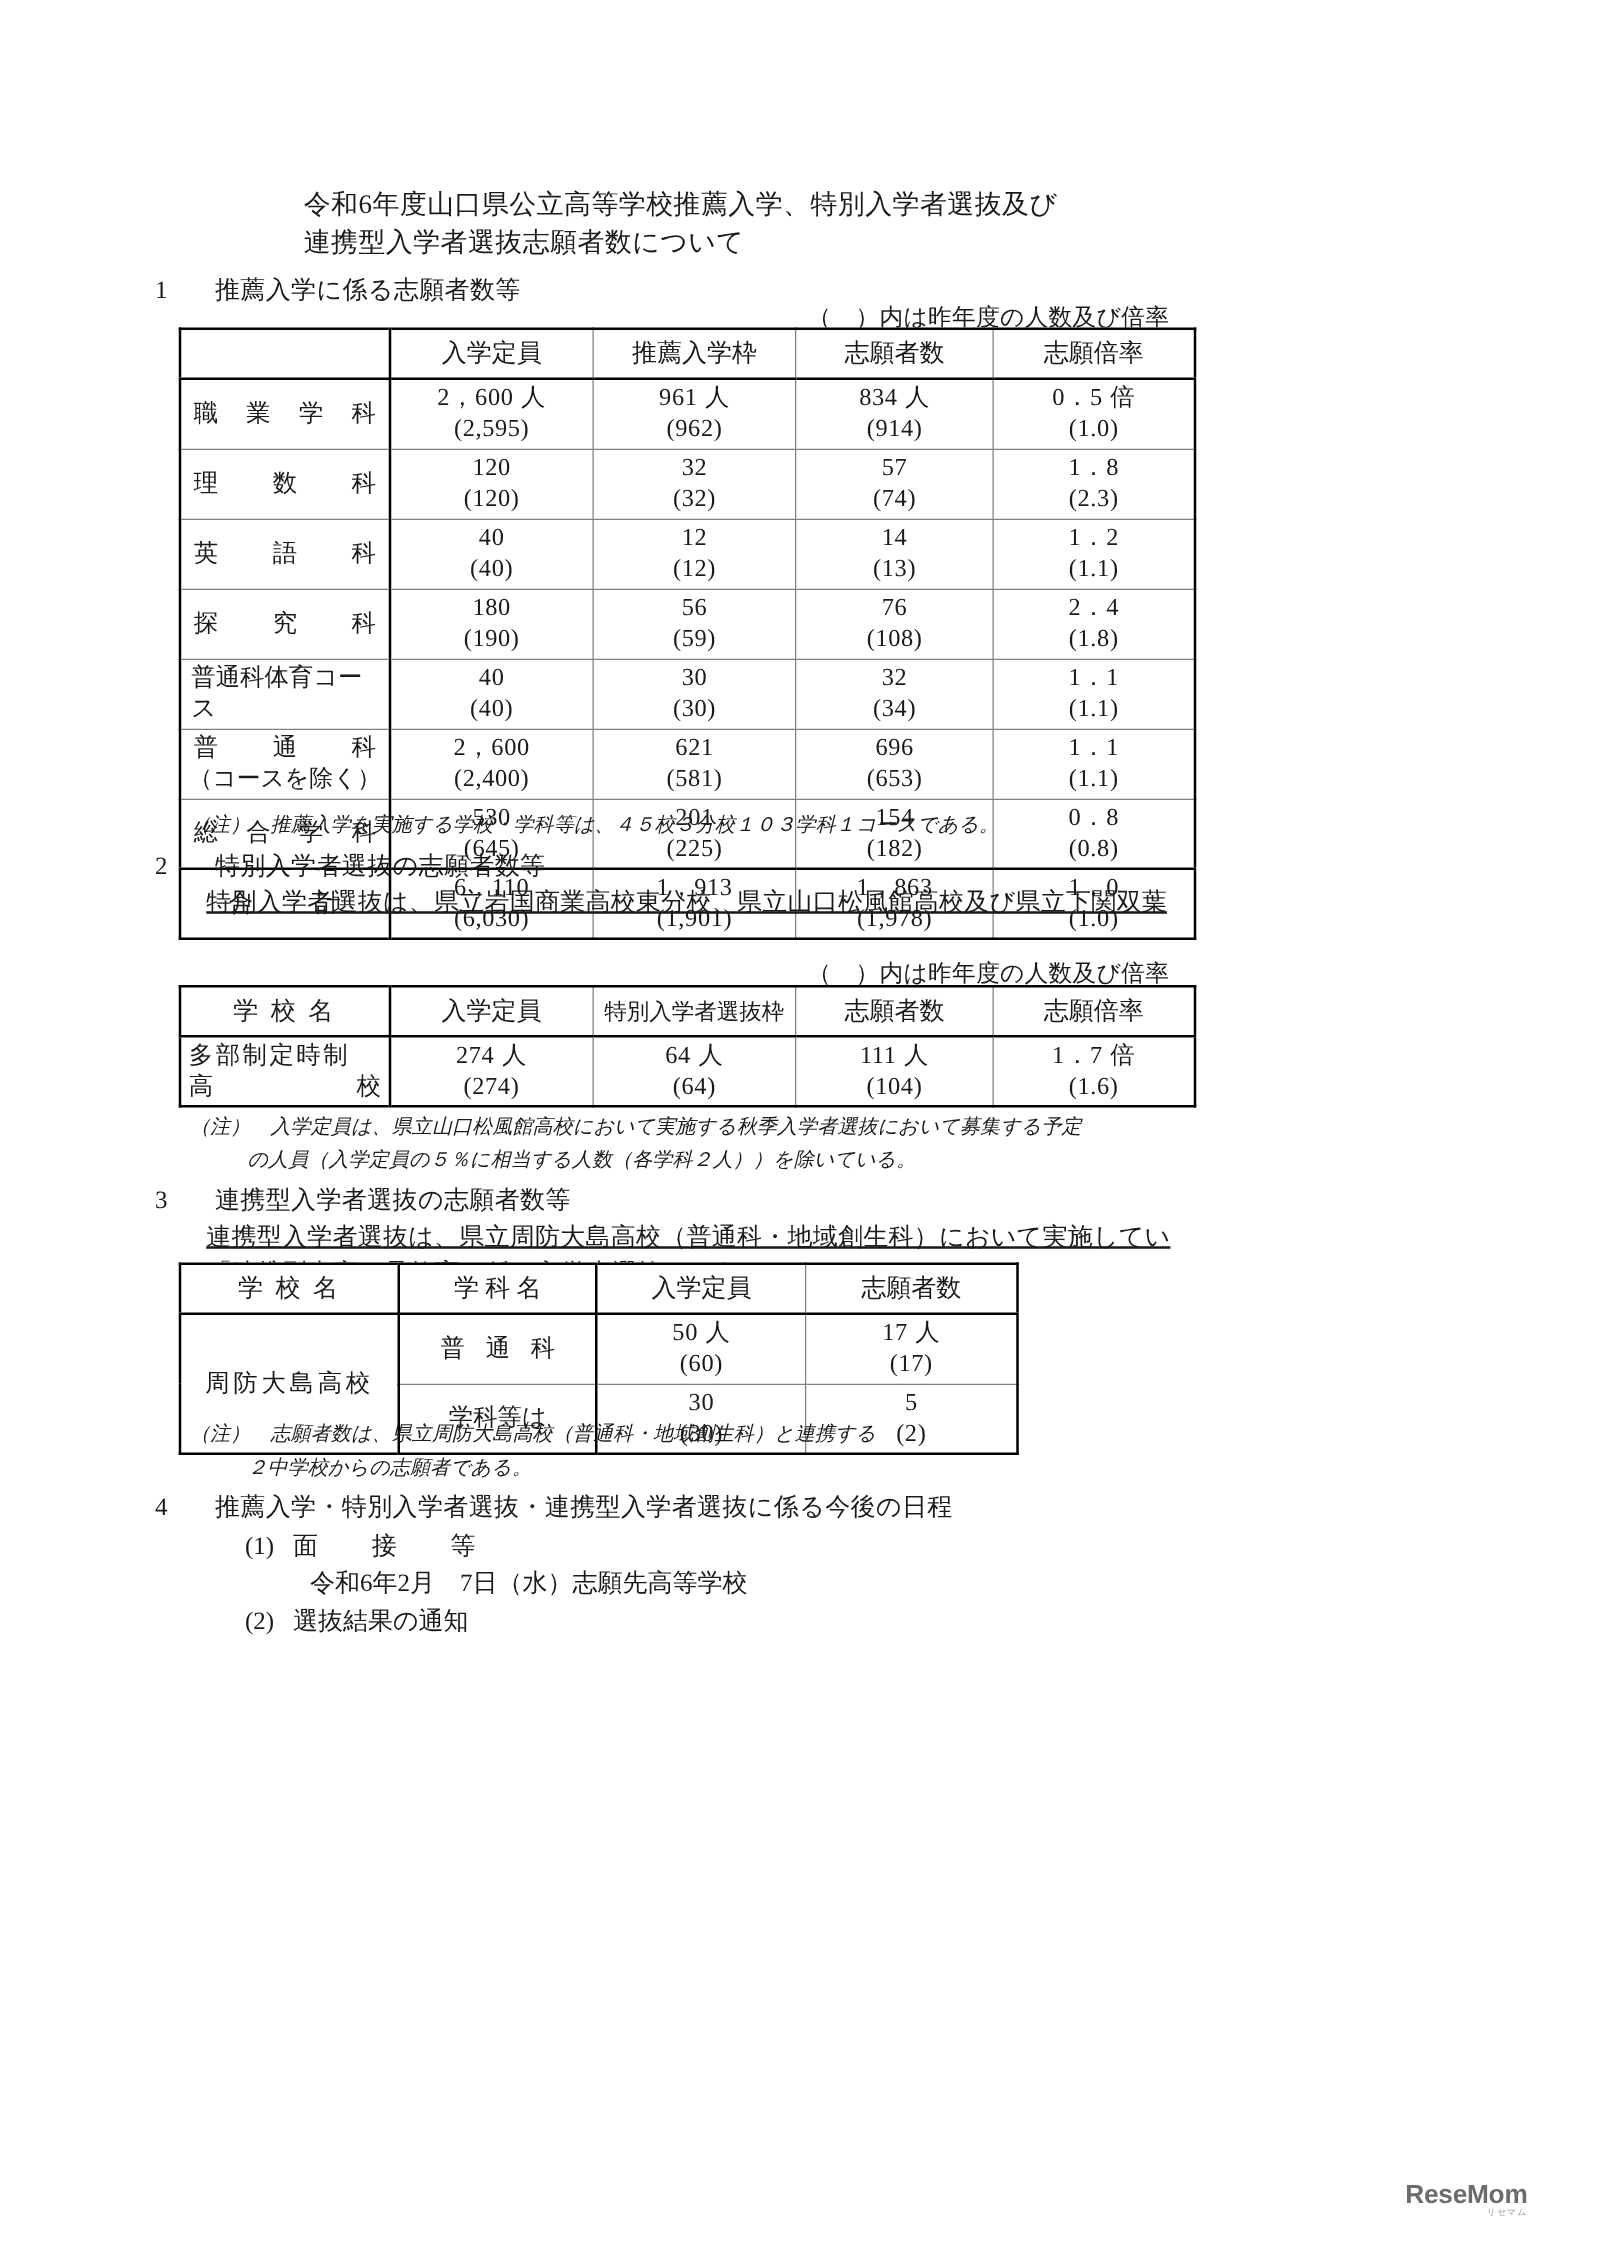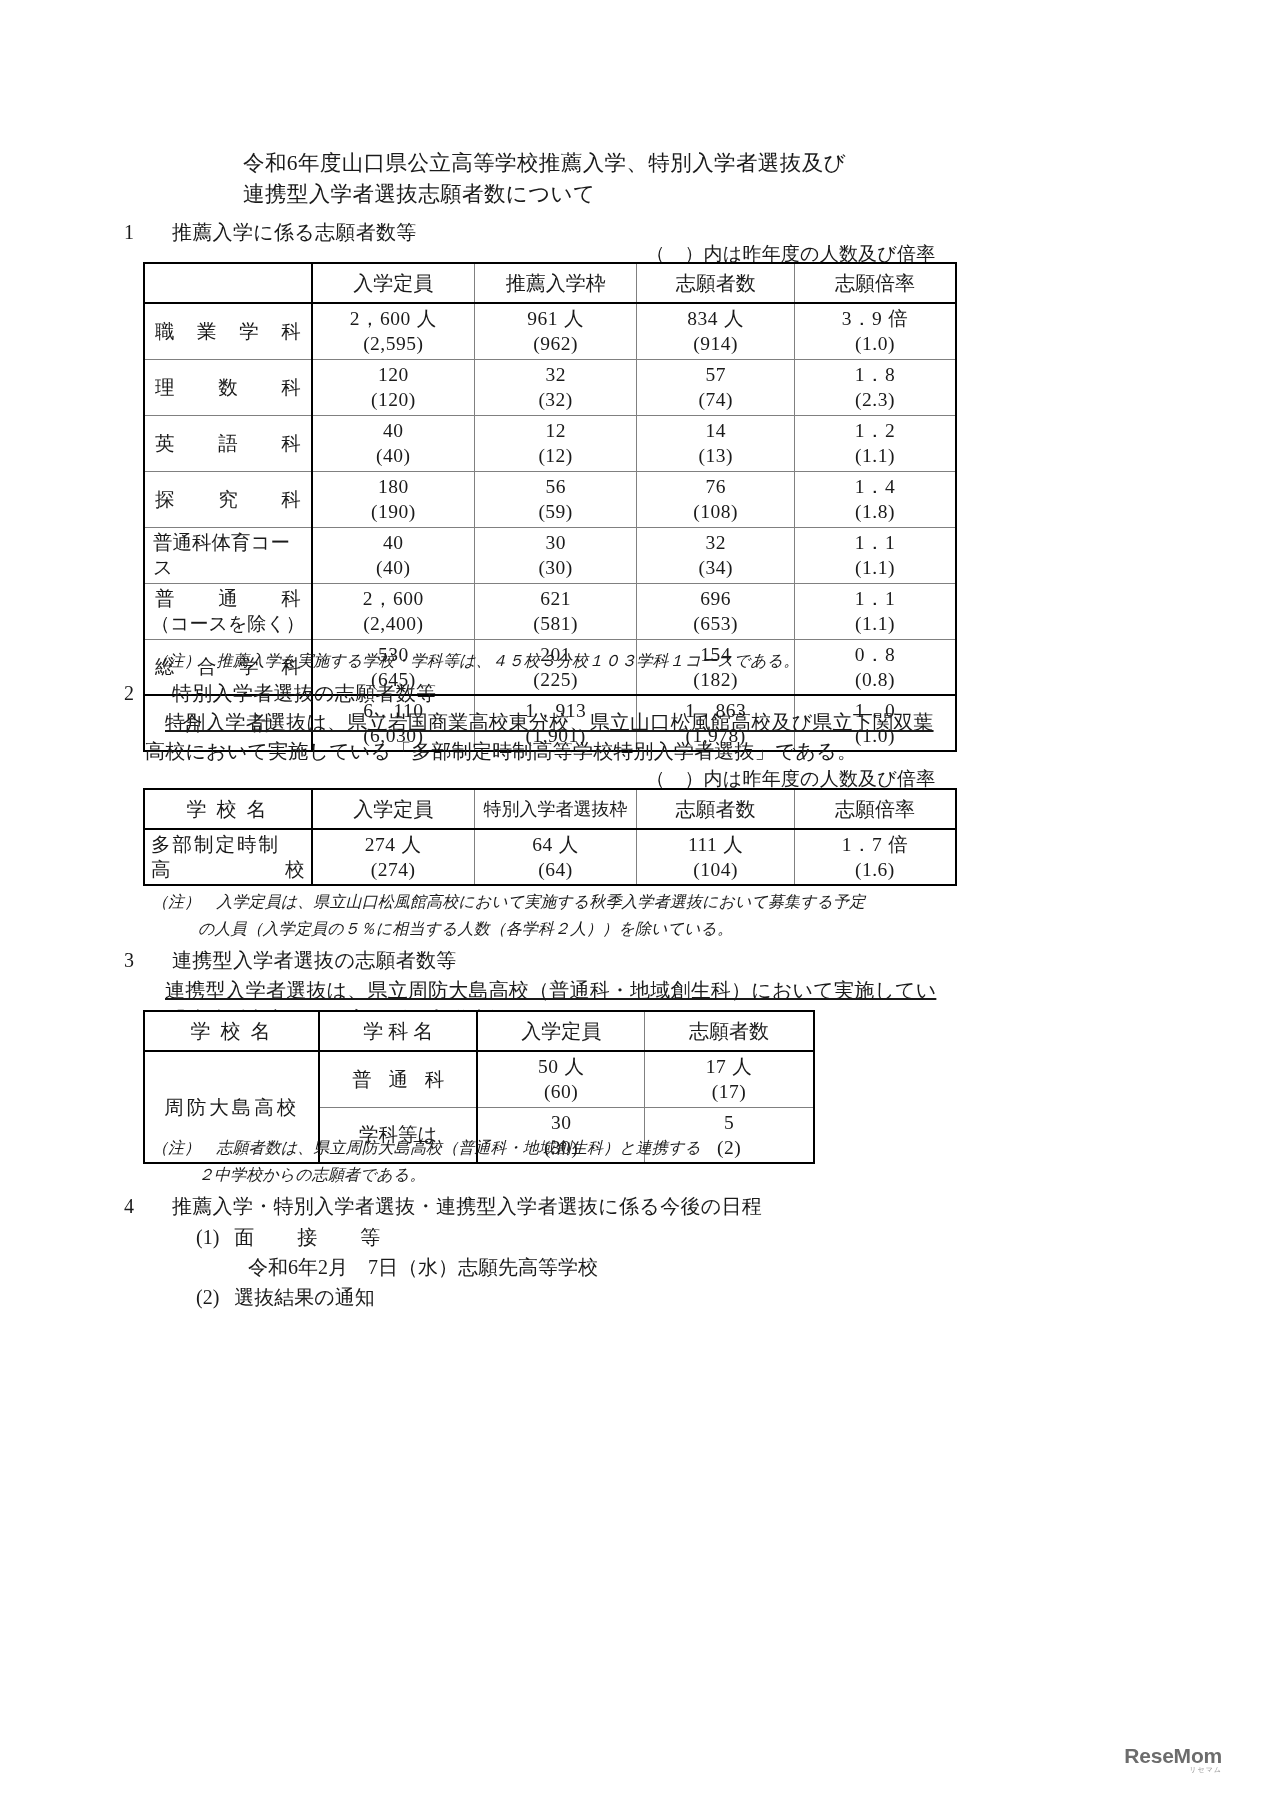--- a/index.html
+++ b/index.html
@@ -226,21 +226,21 @@
         </td>
         <td class="cellnum">
           <span class="sub-line"><span>961</span><span class="unit">人</span></span>
           <span class="sub-line">(962)</span>
         </td>
         <td class="cellnum">
           <span class="sub-line"><span>834</span><span class="unit">人</span></span>
           <span class="sub-line">(914)</span>
         </td>
         <td class="cellnum">
-          <span class="sub-line"><span>3．9</span><span class="unit">倍</span></span>
+          <span class="sub-line"><span>0．5</span><span class="unit">倍</span></span>
           <span class="sub-line">(1.0)</span>
         </td>
       </tr>
 
       <tr class="two-line">
         <td class="rowlabel">
           <div class="lbl-spread">
             <span>理</span>
             <span>数</span>
             <span>科</span>
@@ -304,21 +304,21 @@
         </td>
         <td class="cellnum">
           <span class="sub-line">56</span>
           <span class="sub-line">(59)</span>
         </td>
         <td class="cellnum">
           <span class="sub-line">76</span>
           <span class="sub-line">(108)</span>
         </td>
         <td class="cellnum">
-          <span class="sub-line">1．4</span>
+          <span class="sub-line">2．4</span>
           <span class="sub-line">(1.8)</span>
         </td>
       </tr>
 
       <tr class="two-line">
         <td class="rowlabel">
           <div class="lbl-plain" style="text-align:left;">普通科体育コース</div>
         </td>
         <td class="cellnum">
           <span class="sub-line">40</span>
@@ -422,21 +422,20 @@
   <div class="note" style="left:152px; top:647px;">
     <span class="ln">（注）　推薦入学を実施する学校・学科等は、４５校３分校１０３学科１コースである。</span>
   </div>
 
   <div class="section-heading" style="left:124px; top:679px;">
     <span class="sec-num">2</span><span>特別入学者選抜の志願者数等</span>
   </div>
 
   <div class="para" style="left:145px; top:708px;">
     <span class="ln indent1">特別入学者選抜は、県立岩国商業高校東分校、県立山口松風館高校及び県立下関双葉</span>
-    <span class="ln">高校において実施している「多部制定時制高等学校特別入学者選抜」である。</span>
   </div>
 
   <div class="caption-right" style="left:646px; top:766px;">（　）内は昨年度の人数及び倍率</div>
 
   <table class="doc" id="table2">
     <colgroup>
         <col class="c0">
         <col class="c1">
         <col class="c2">
         <col class="c3">

